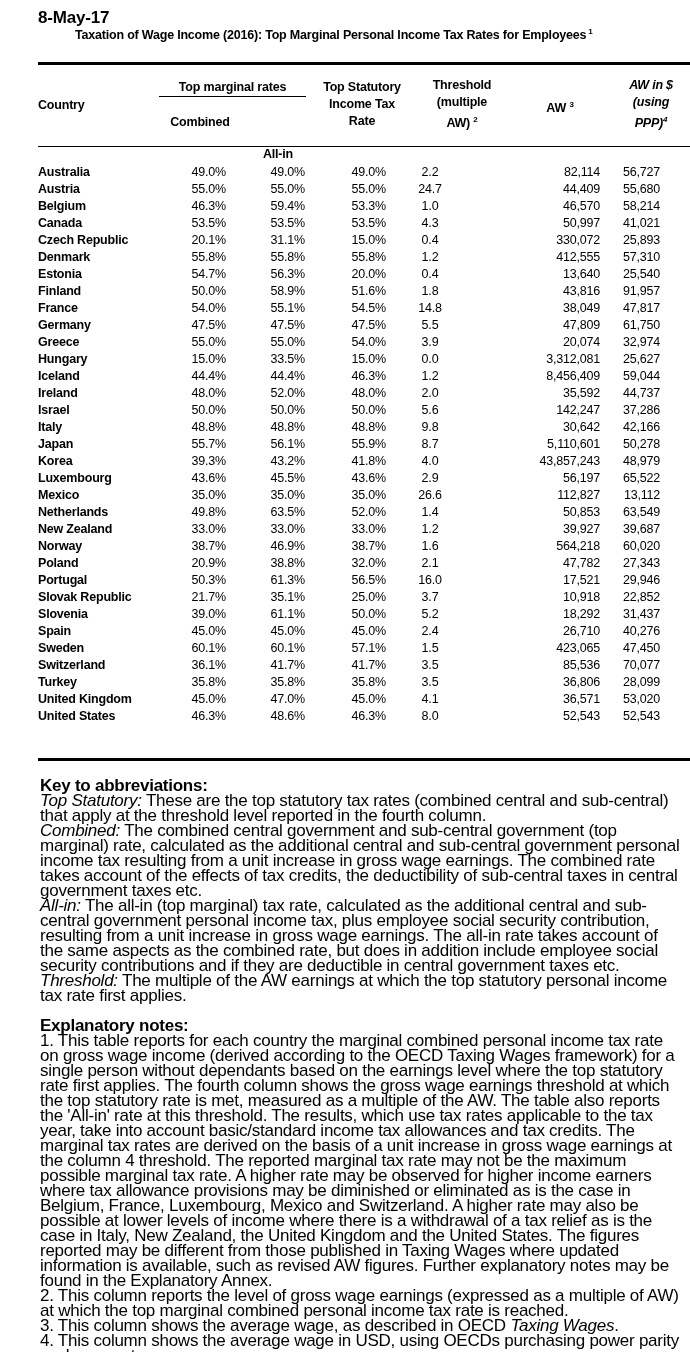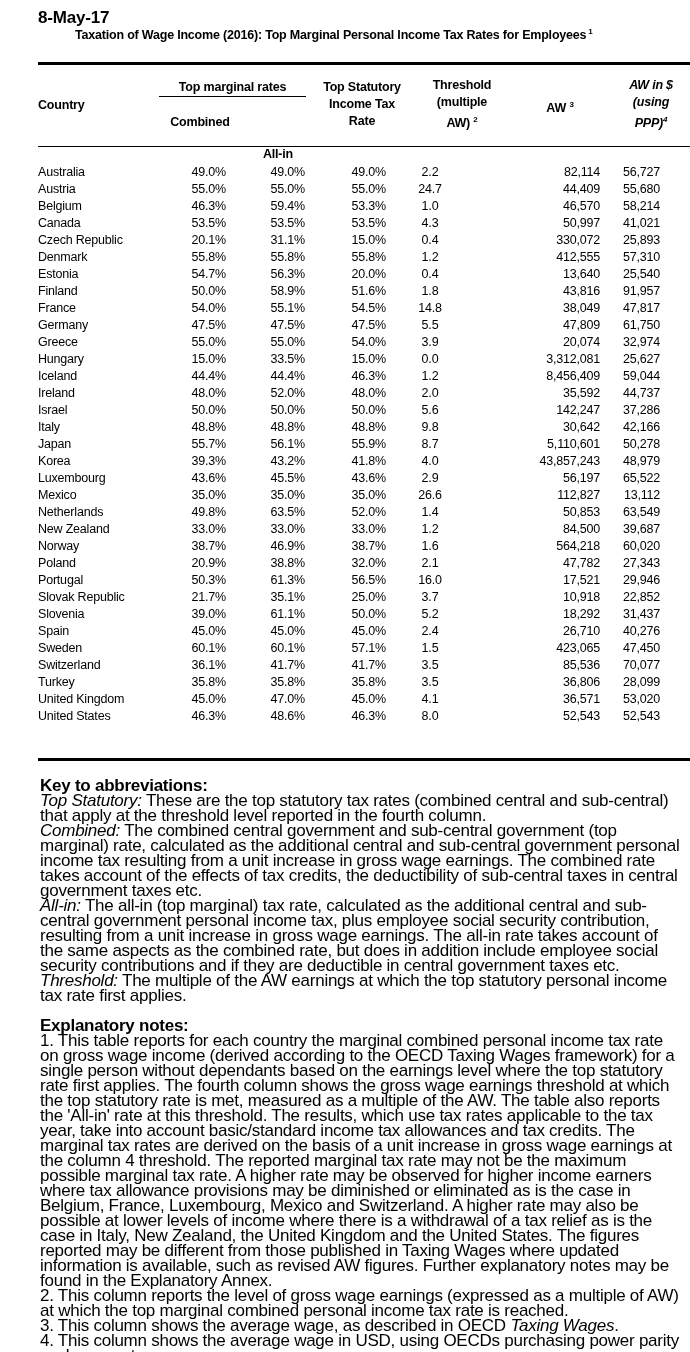--- a/index.html
+++ b/index.html
@@ -20,21 +20,21 @@
   .rule-thick { position: absolute; left: 38px; right: 0; height: 3px; background: #000; }
   .rule-thin { position: absolute; left: 38px; right: 0; height: 1px; background: #000; }
   .hdr { position: absolute; font-size: 12.5px; font-weight: bold; text-align: center; line-height: 17px; letter-spacing: -0.2px; }
   .hdr sup { font-size: 8px; vertical-align: 5px; }
   .group-underline { position: absolute; left: 159px; width: 147px; height: 1px; background: #000; top: 96px; }
   table.data {
     position: absolute; left: 38px; top: 164px; border-collapse: collapse;
     font-size: 12.5px; letter-spacing: -0.2px;
   }
   table.data td { padding: 0; height: 17px; line-height: 17px; white-space: nowrap; }
-  td.country { width: 128px; font-weight: normal; text-align: left; margin-left: 44px; }
+  td.country { width: 128px; font-weight: bold; text-align: left; margin-left: 44px; }
   td.comb { width: 60px; text-align: right; }
   td.allin { width: 79px; text-align: right; }
   td.stat { width: 81px; text-align: right; }
   td.thr { width: 88px; text-align: center; padding-left: 0; }
   td.aw { width: 126px; text-align: right; }
   td.awppp { width: 60px; text-align: right; }
   .notes {
     position: absolute; left: 40px; top: 778px; width: 642px;
     font-size: 17px; line-height: 15px; letter-spacing: -0.25px;
   }
@@ -265,21 +265,21 @@
         <td class="thr">1.4</td>
         <td class="aw">50,853</td>
         <td class="awppp">63,549</td>
       </tr>
       <tr>
         <td class="country">New Zealand</td>
         <td class="comb">33.0%</td>
         <td class="allin">33.0%</td>
         <td class="stat">33.0%</td>
         <td class="thr">1.2</td>
-        <td class="aw">84,500</td>
+        <td class="aw">39,927</td>
         <td class="awppp">39,687</td>
       </tr>
       <tr>
         <td class="country">Norway</td>
         <td class="comb">38.7%</td>
         <td class="allin">46.9%</td>
         <td class="stat">38.7%</td>
         <td class="thr">1.6</td>
         <td class="aw">564,218</td>
         <td class="awppp">60,020</td>

